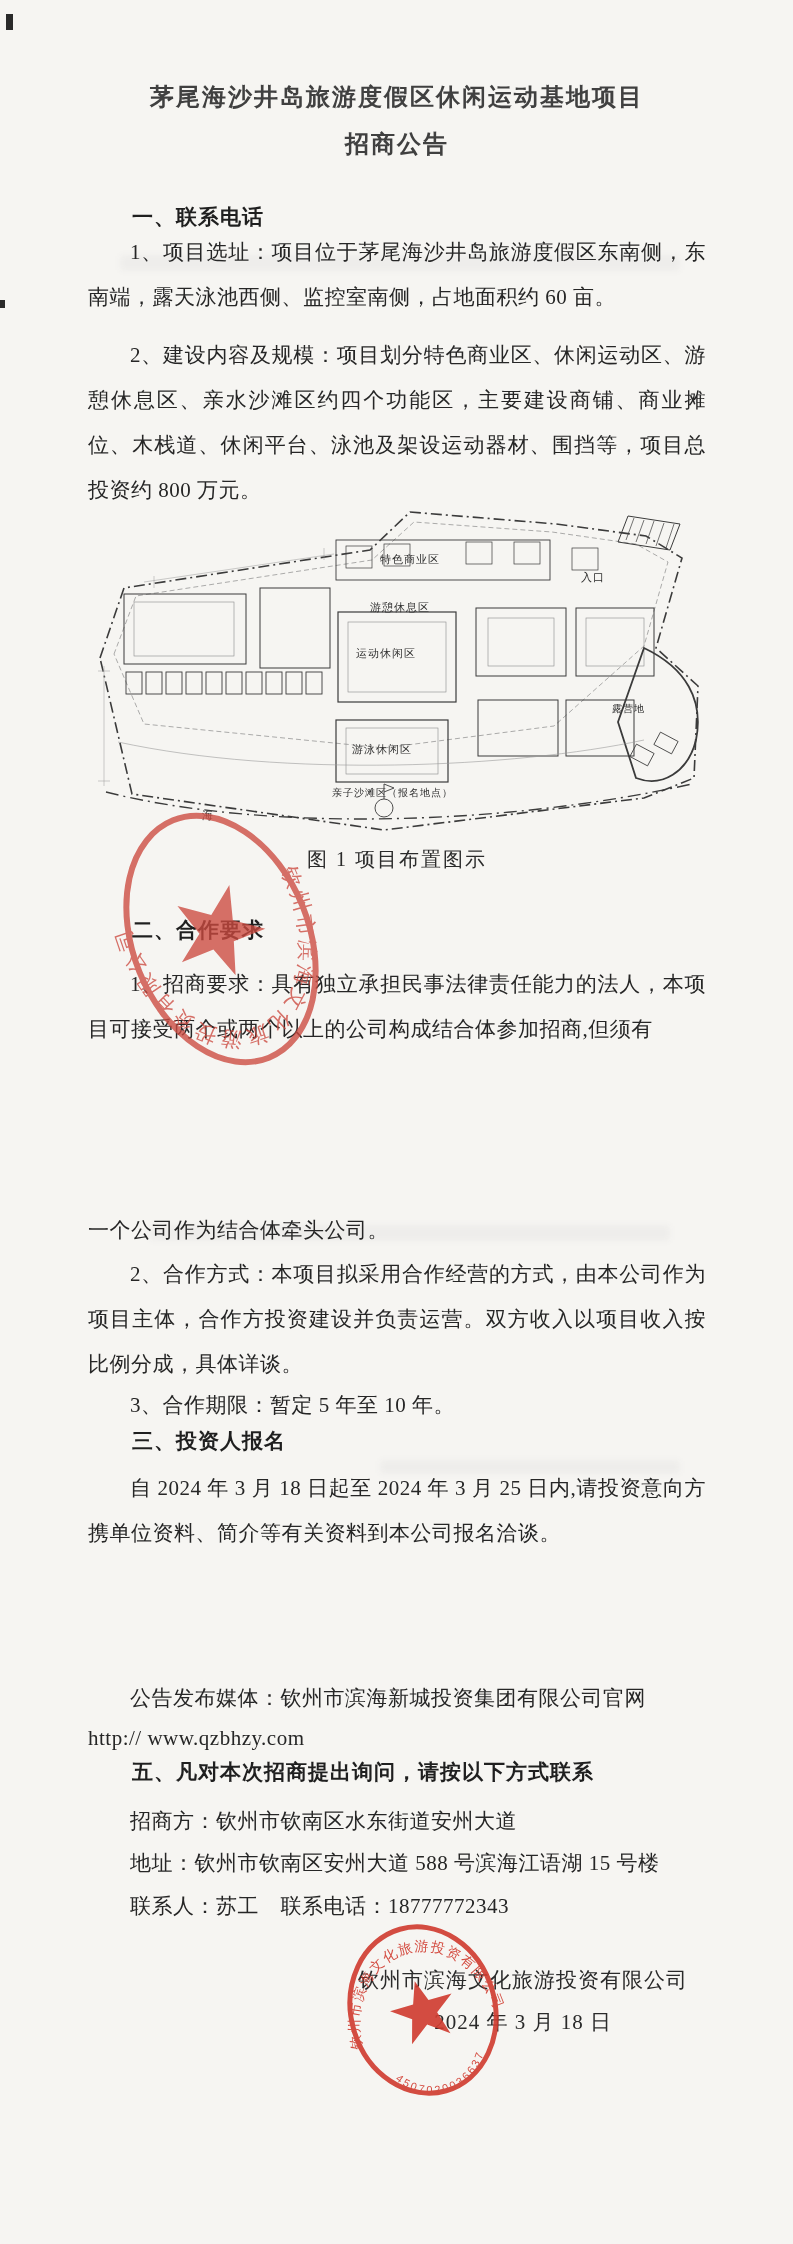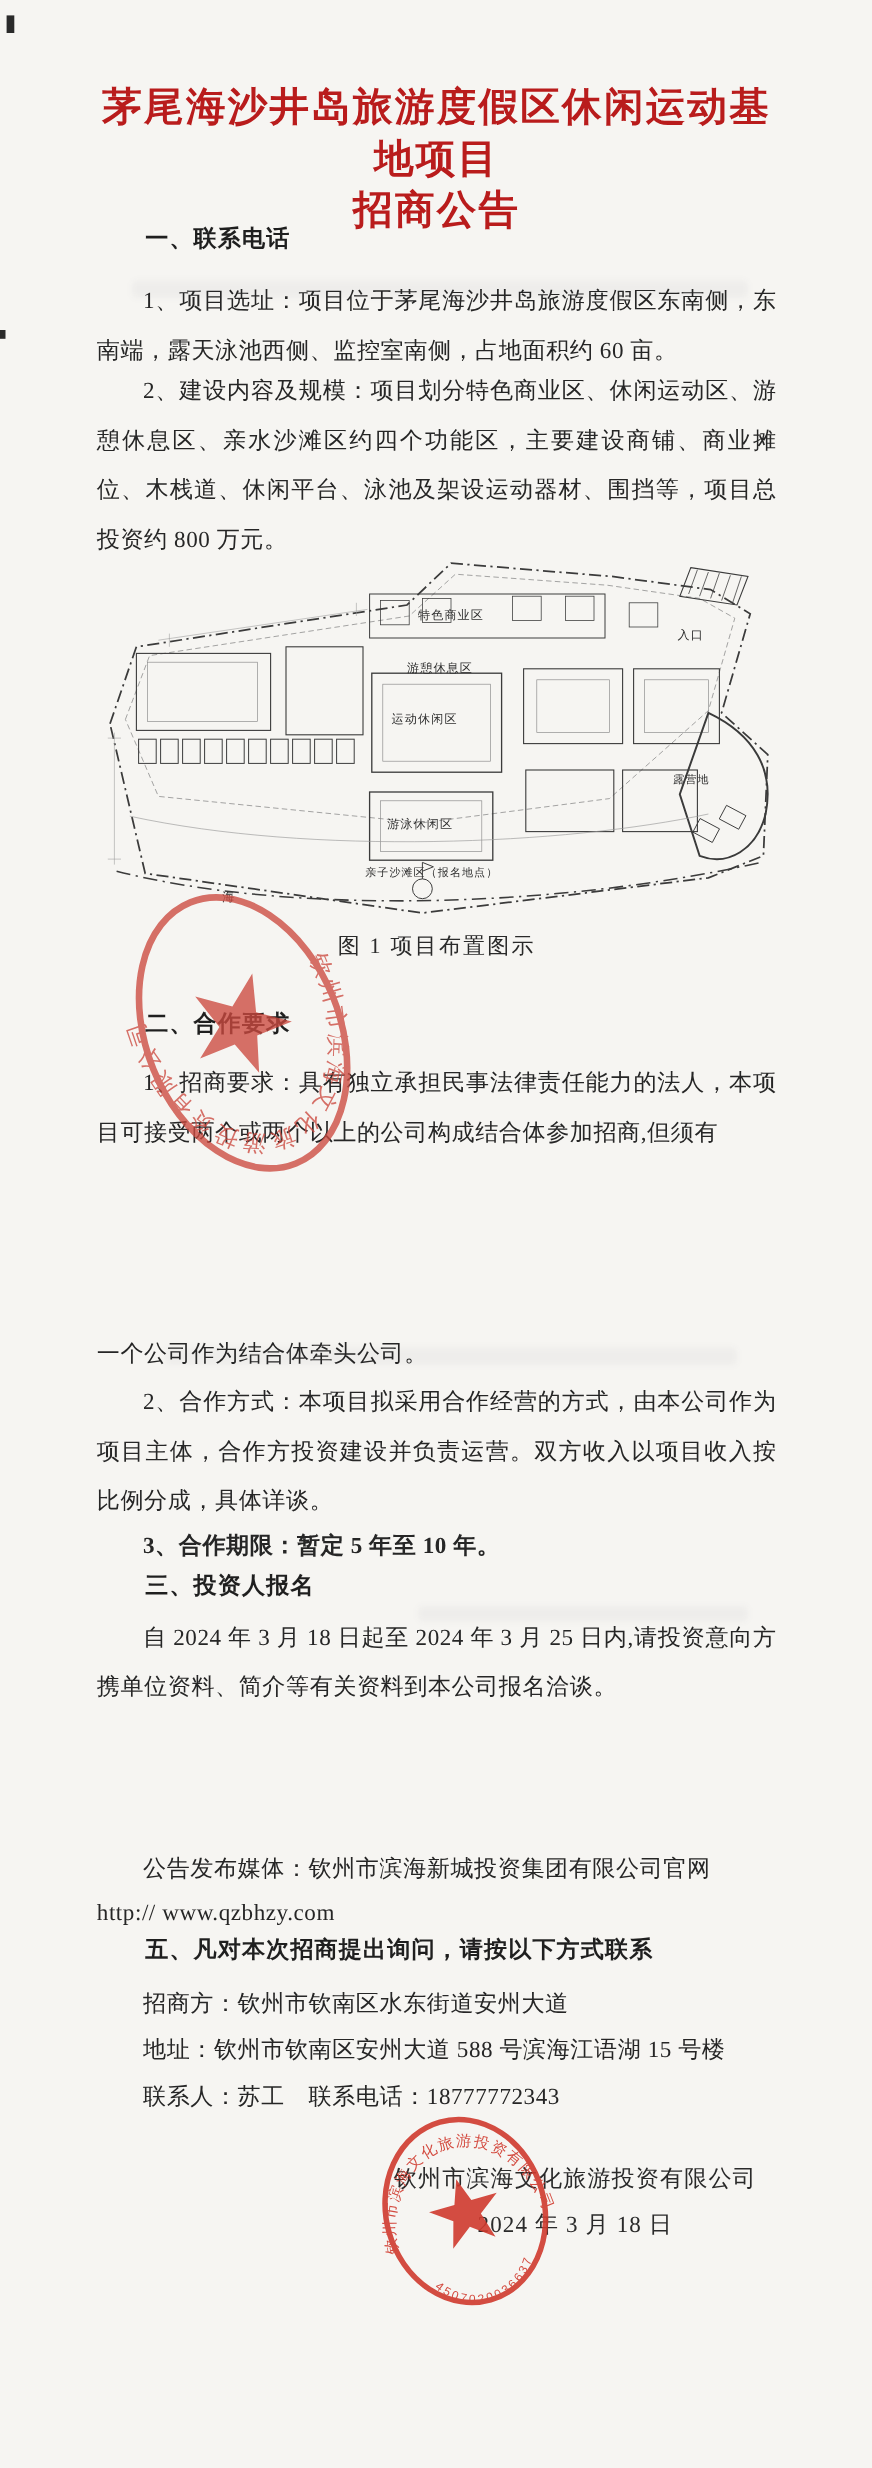--- a/index.html
+++ b/index.html
@@ -13,40 +13,40 @@
   }
   .page{position:absolute;inset:0;}
   
   .ghost{position:absolute;background:rgba(60,60,70,0.04);border-radius:4px;filter:blur(3px);}
   .speck{position:absolute;background:#2a2a2a;}
 
   .abs{position:absolute;left:88px;width:618px;}
 
   .doc-title{
     top:74px;text-align:center;
-    font-size:36px;font-weight:700;letter-spacing:2px;
-    line-height:47px;color:#b91c1c;
+    font-size:24px;font-weight:700;letter-spacing:2px;
+    line-height:47px;color:#404040;
   }
   .heading{
     font-family:"Liberation Sans", sans-serif;
     font-weight:700;font-size:21px;color:#1f1f1f;
     padding-left:44px;letter-spacing:1px;
   }
   .para{
     font-size:21px;line-height:45px;letter-spacing:0.5px;
     text-align:justify;text-indent:2em;color:#262626;
   }
   .para.noindent{text-indent:0;}
-  .h-s1{top:203px;} .p-s1a{top:251px;} .p-s1b{top:333px;}
+  .h-s1{top:203px;} .p-s1a{top:230px;} .p-s1b{top:333px;}
   .figure-caption{top:846px;text-align:center;font-size:20px;letter-spacing:2px;color:#2a2a2a;}
   .h-s2{top:916px;}
   .p-s2a{top:962px;}
   .p-s2b{top:1208px;}
   .p-s2c{top:1252px;}
-  .p-s2d{top:1383px;font-weight:bold;}
+  .p-s2d{top:1383px;}
   .h-s3{top:1427px;}
   .p-s3a{top:1466px;}
   .p-s3b{top:1550px;}
   .h-s4{top:1637px;}
   .p-s4a{top:1676px;}
   .p-s4b{top:1716px;}
   .h-s5{top:1758px;}
   .p-s5a{top:1799px;}
   .p-s5b{top:1841px;}
   .p-s5c{top:1884px;}
@@ -56,21 +56,21 @@
   .sig-date{top:2008px;}
 
   
   .map-wrap{position:absolute;left:84px;top:496px;width:632px;height:348px;}
   .map-wrap svg{position:absolute;inset:0;}
   .mlabel{
     position:absolute;font-family:"Liberation Sans", sans-serif;
     font-size:11px;color:#2e2e2e;white-space:nowrap;letter-spacing:1px;
   }
   .ml-commercial{left:296px;top:56px;}
-  .ml-entrance{left:532px;top:74px;}
+  .ml-entrance{left:497px;top:74px;}
   .ml-rest{left:286px;top:104px;}
   .ml-sports{left:272px;top:150px;}
   .ml-swim{left:268px;top:246px;}
   .ml-camping{left:528px;top:206px;font-size:10px;}
   .ml-beach{left:248px;top:290px;font-size:10px;}
   .ml-sea{left:118px;top:312px;}
 
   
   .stamp{position:absolute;pointer-events:none;}
   .stamp1{left:116px;top:798px;width:210px;height:282px;transform:rotate(158deg);opacity:0.78;}

